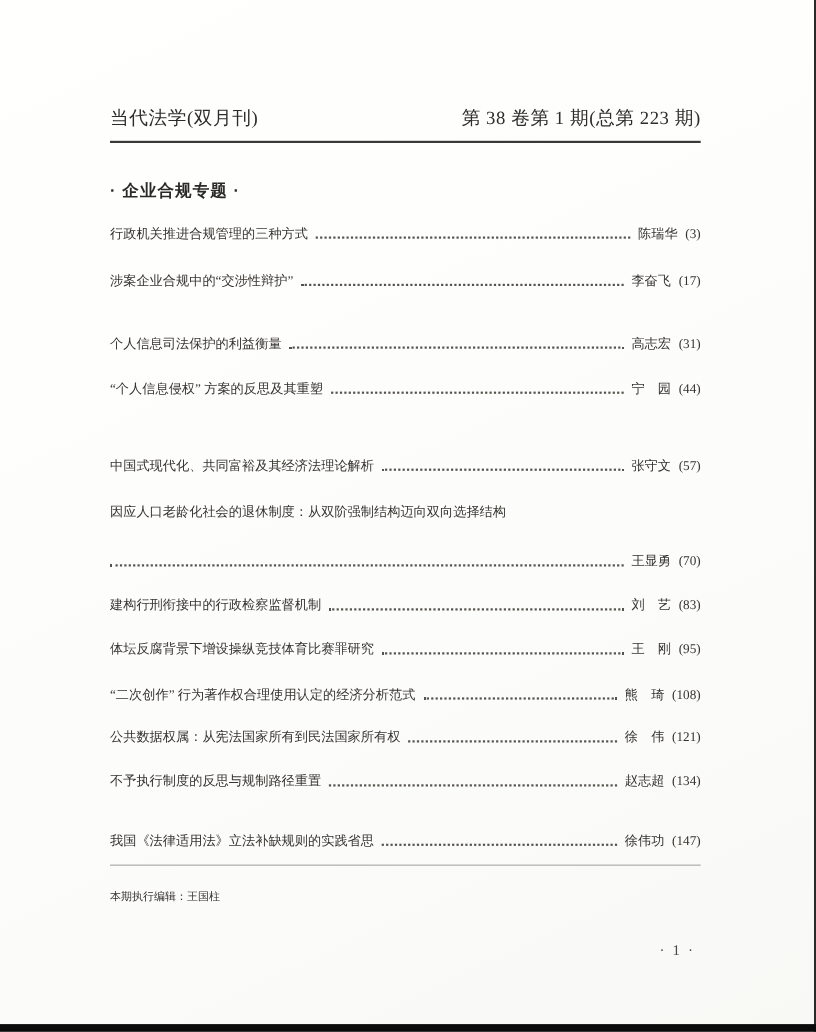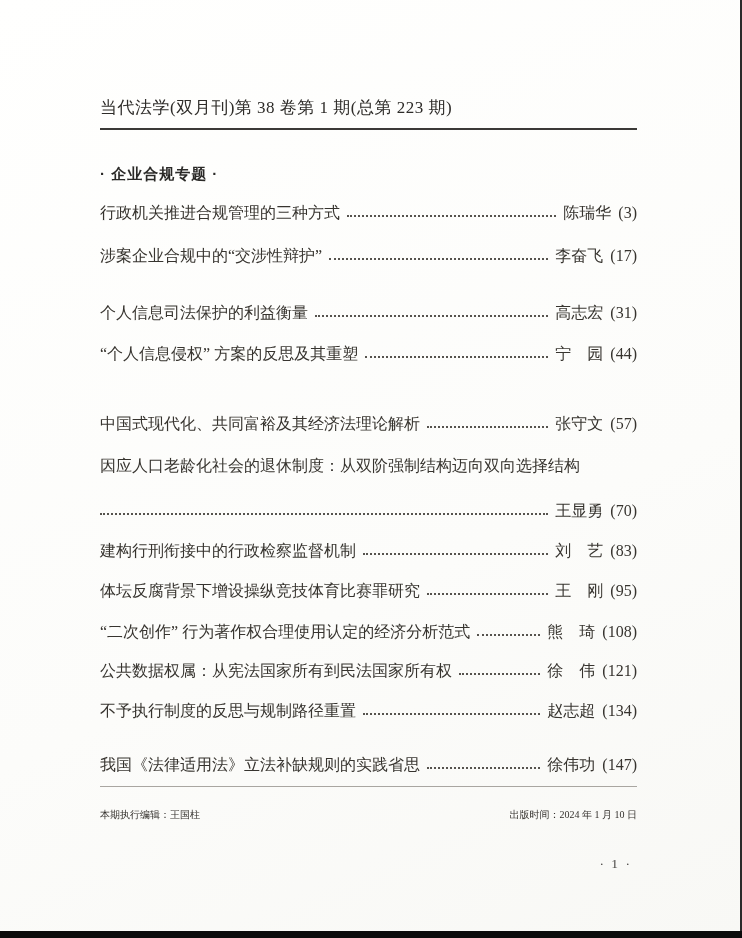--- a/index.html
+++ b/index.html
@@ -11,33 +11,33 @@
   .page {
     position:absolute; inset:0;
     background:linear-gradient(155deg,#fffffe 0%,#fcfcfa 60%,#f8f8f5 100%);
   }
   .scan-edge-right { position:absolute; top:0; right:0; width:2px; height:100%; background:#2a2a2a; }
   .scan-edge-bottom { position:absolute; left:0; bottom:0; width:100%; height:7px; background:#0b0b0b; }
 
   .content { position:absolute; left:100px; top:0; width:537px; }
 
   .masthead {
-    display:flex; justify-content:flex-start; align-items:baseline;
+    display:flex; justify-content:space-between; align-items:baseline;
     margin-top:96px; font-size:17px; letter-spacing:.5px; color:#2e2c29;
   }
   .rule-dark { border:none; border-top:2px solid #3b3937; margin:9px 0 0 0; }
   .rule-light { border:none; border-top:1px solid #a9a6a1; margin:11px 0 0 0; }
 
   .section-heading {
     font-family:"Liberation Sans","DejaVu Sans",sans-serif;
     font-weight:bold; font-size:15px; letter-spacing:1px; color:#2a2927;
     line-height:21px;
   }
 
-  .entry { display:flex; font-size:16px; line-height:21px;font-family:Liberation Serif, serif; }
+  .entry { display:flex; font-size:12px; line-height:21px;font-family:Liberation Serif, serif; }
   .entry .t { white-space:nowrap; }
   .leader {
     flex:1 1 auto; min-width:18px;
     border-bottom:2px dotted #56534e;
     margin:0 7px 6px 7px;
   }
   .leader-first { margin-left:0; }
   .entry .a { white-space:nowrap; }
   .entry .p { white-space:nowrap; margin-left:7px; }
 
@@ -145,21 +145,20 @@
       <span class="t">我国《法律适用法》立法补缺规则的实践省思</span>
       <span class="leader"></span>
       <span class="a">徐伟功</span>
       <span class="p">(147)</span>
     </div>
 
     <hr class="rule-light">
 
     <div class="footer-row" style="margin-top:21px">
       <span>本期执行编辑：王国柱</span>
-      <span>出版时间：2024 年 1 月 10 日</span>
     </div>
 
     <div class="folio" style="margin-top:34px">· 1 ·</div>
 
   </div>
 
   <div class="scan-edge-right"></div>
   <div class="scan-edge-bottom"></div>
 </div>
 

